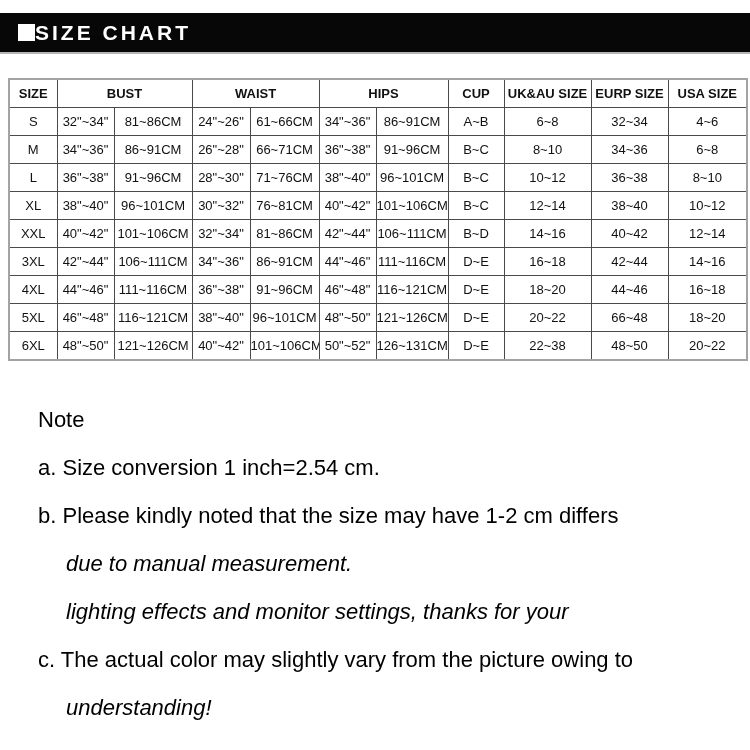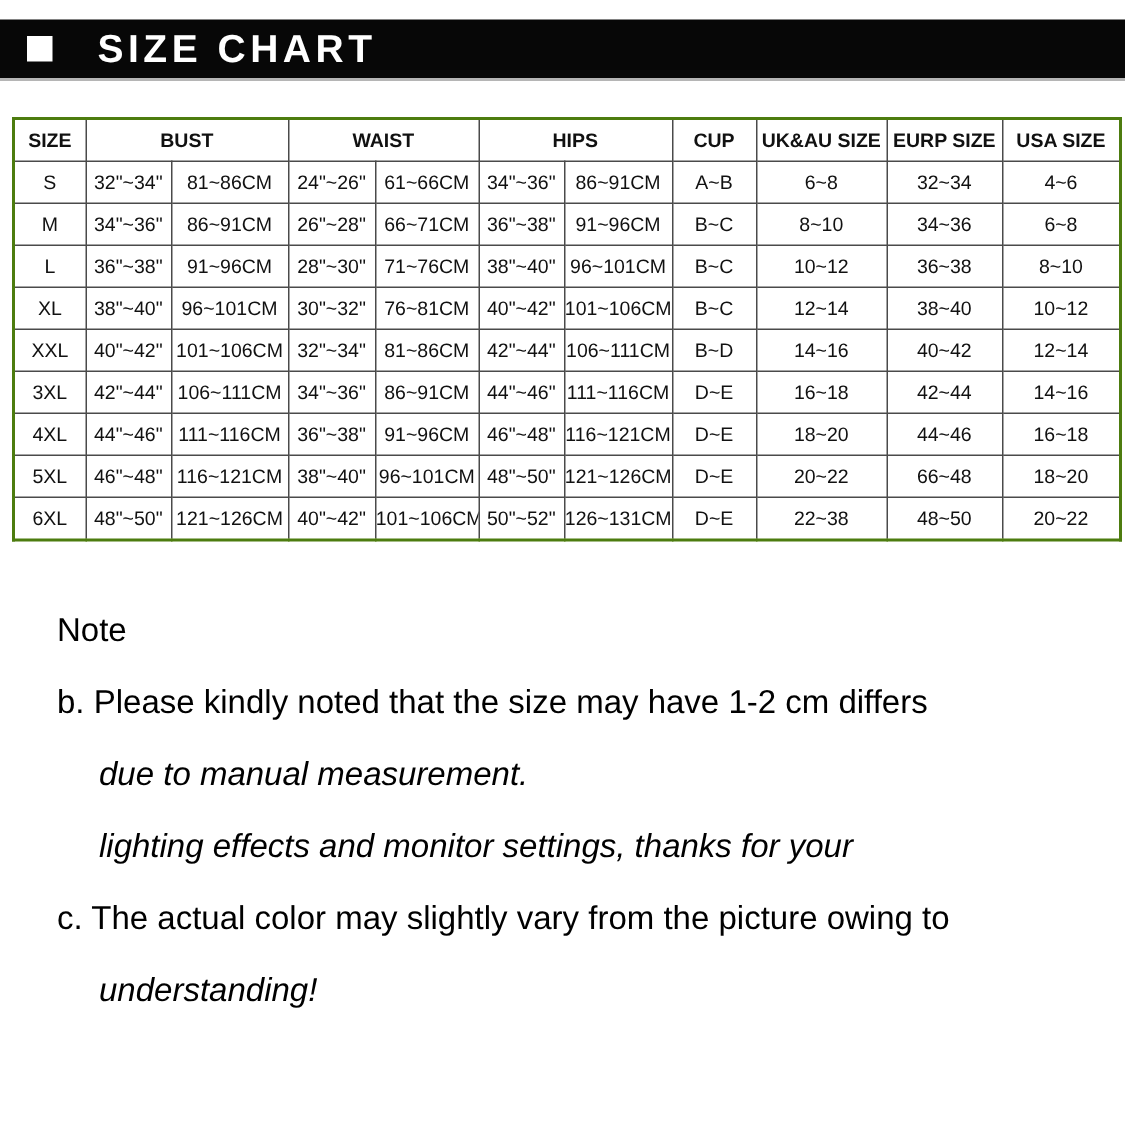--- a/index.html
+++ b/index.html
@@ -24,35 +24,35 @@
     align-items: center;
   }
   .title-square {
     width: 17px; height: 17px;
     background: #ffffff;
     margin-left: 18px;
     flex: 0 0 auto;
   }
   .title-text {
     color: #ffffff;
-    font-size: 26px;
+    font-size: 21px;
     font-weight: bold;
     letter-spacing: 3px;
-    margin-left: 30px;
+    margin-left: 0;
     white-space: nowrap;
   }
 
   
   .size-table {
     position: absolute;
     left: 8px; top: 78px;
     width: 738px;
     border-collapse: collapse;
     table-layout: fixed;
-    border: 2px solid #4d7c0f;
+    border: 2px solid #a3a3a3;
   }
   .size-table th, .size-table td {
     border: 1px solid #4a4a4a;
     text-align: center;
     vertical-align: middle;
     font-size: 13px;
     padding: 0;
     height: 27px;
     color: #111;
     overflow: hidden;
@@ -229,19 +229,20 @@
         <td>22~38</td>
         <td>48~50</td>
         <td>20~22</td>
       </tr>
     </tbody>
 </table>
 
 <div class="notes">
   <div class="note-heading">Note</div>
   <div>
+      <div class="note-line">a. Size conversion 1 inch=2.54 cm.</div>
       <div class="note-line">b. Please kindly noted that the size may have 1-2 cm differs</div>
       <div class="note-line cont">due to manual measurement.</div>
       <div class="note-line cont">lighting effects and monitor settings, thanks for your</div>
       <div class="note-line">c. The actual color may slightly vary from the picture owing to</div>
       <div class="note-line cont">understanding!</div>
     </div>
 </div>
 
 </body></html>

